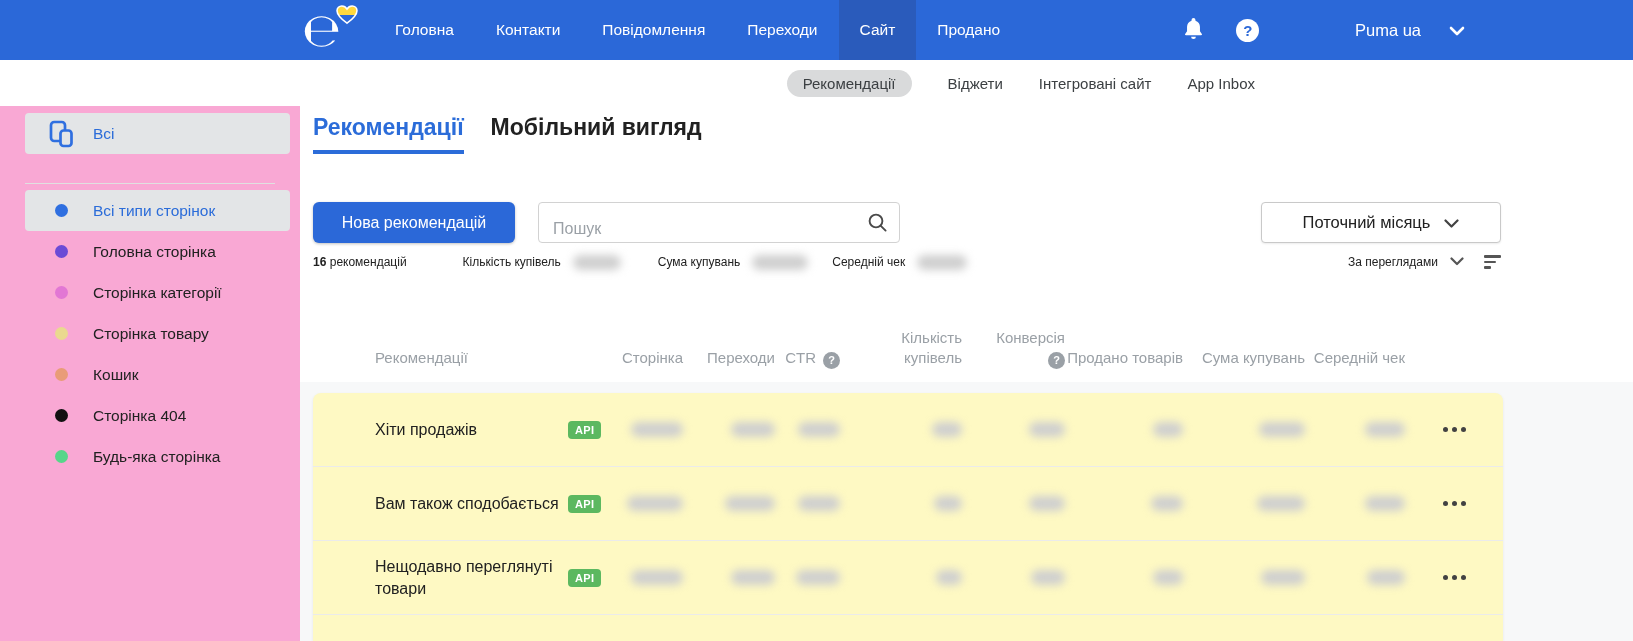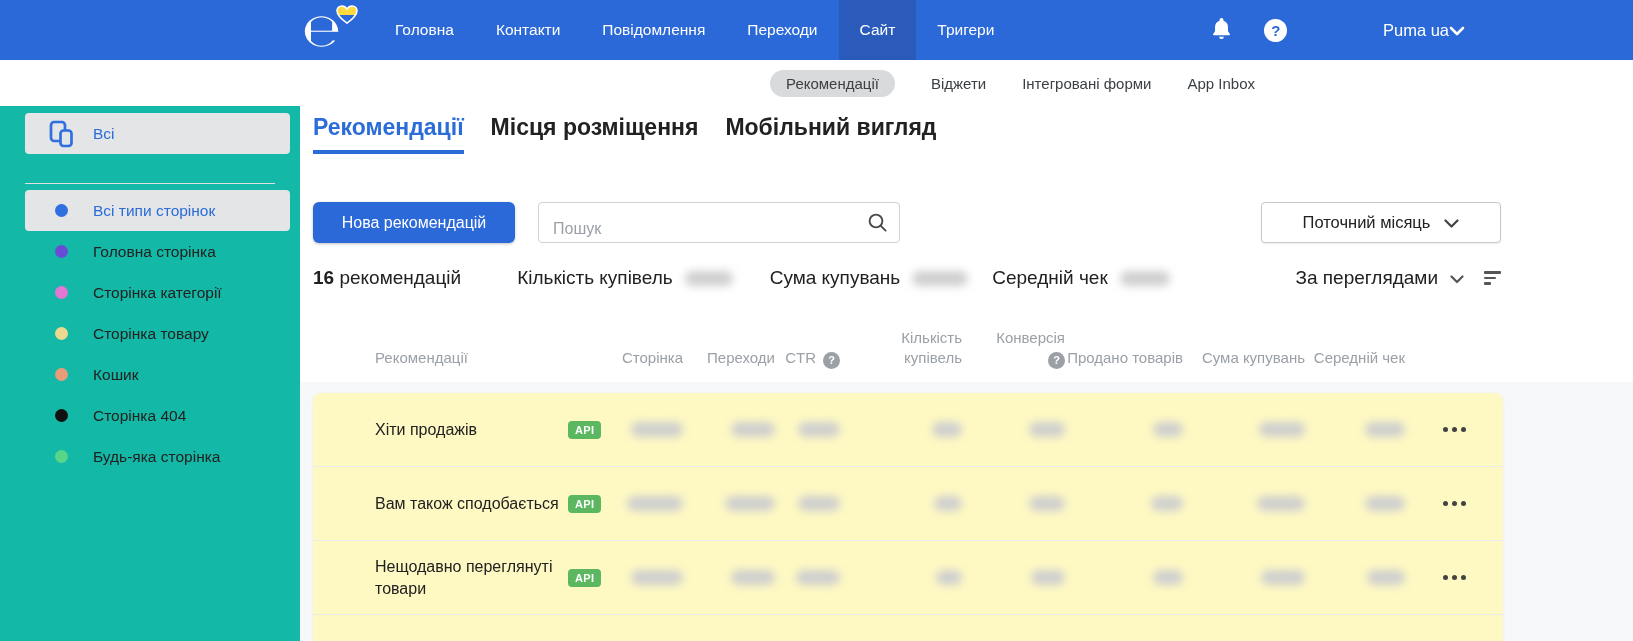--- a/index.html
+++ b/index.html
@@ -15,31 +15,31 @@
             font-size:46px; font-weight:bold; color:#fff; line-height:56px; }
   .logo-heart { position:absolute; left:38px; top:5px; }
   .nav-items { display:flex; align-items:stretch; height:60px; margin-left:14px; }
   .nav-item { display:flex; align-items:center; padding:0 21px; font-size:15.5px; cursor:pointer; }
   .nav-item.active { background:#2a5bbb; }
   .nav-right { margin-left:auto; display:flex; align-items:center; }
   .nav-icon-btn { width:34px; height:34px; display:flex; align-items:center; justify-content:center; cursor:pointer; }
   .nav-icon-btn + .nav-icon-btn { margin-left:20px; }
   .help-circle { width:23px; height:23px; border-radius:50%; background:#fff; color:#2b68d8;
                  font-size:15px; font-weight:bold; display:flex; align-items:center; justify-content:center; }
-  .account { display:flex; align-items:center; gap:0; margin-left:90px; margin-right:168px;
+  .account { display:flex; align-items:center; gap:28px; margin-left:90px; margin-right:168px;
              font-size:16.5px; cursor:pointer; }
 
   
   .subnav { position:absolute; top:60px; left:0; right:0; height:46px; background:#fff;
             display:flex; align-items:center; justify-content:flex-end; padding-right:378px; gap:36px; }
   .subnav-item { font-size:15px; color:#3c4043; cursor:pointer; white-space:nowrap; }
   .subnav-item.pill { background:#d9dadb; border-radius:15px; padding:5px 16px; }
 
   
-  .sidebar { position:absolute; top:106px; left:0; width:300px; bottom:0; background:#14b8a6; }
+  .sidebar { position:absolute; top:106px; left:0; width:300px; bottom:0; background:#f9a8d4; }
   .side-item { height:41px; margin:0 10px 0 25px; width:265px; border-radius:4px;
                display:flex; align-items:center; padding-left:21px; gap:17px; cursor:pointer; }
   .side-item .lbl { font-size:15.5px; color:#212121; }
   .side-item.selected { background:#e3e5e7; }
   .side-item.selected .lbl { color:#2b6cd9; }
   .icon-box { width:30px; display:flex; align-items:center; justify-content:center; }
   .side-divider { height:1px; background:#e0e0e0; margin:29px 25px 6px 25px; }
   .dot { width:13px; height:13px; border-radius:50%; }
 
   
@@ -56,22 +56,22 @@
   .search-wrap { position:absolute; left:225px; top:0; width:362px; height:41px; }
   .search-wrap input { width:100%; height:100%; border:1px solid #d2d2d2; border-radius:4px;
                        padding:12px 40px 0 14px; font-size:16px; color:#a21caf; font-family:inherit; outline:none; }
   .search-wrap input::placeholder { color:#9aa0a6; }
   .search-ico { position:absolute; right:12px; top:10px; cursor:pointer; }
   .period-btn { position:absolute; right:0; top:0; width:240px; height:41px; background:#fff;
                 border:1px solid #c9c9c9; border-radius:4px; display:flex; align-items:center;
                 justify-content:center; gap:14px; font-size:16.5px; color:#212121; cursor:pointer;
                 box-shadow:0 1px 2px rgba(0,0,0,.08); }
 
-  .stats { position:absolute; top:160px; left:13px; right:132px; height:24px;
-           display:flex; align-items:center; font-size:19px; color:#212121; }
+  .stats { position:absolute; top:144px; left:13px; right:132px; height:24px;
+           display:flex; align-items:center; font-size:12px; color:#212121; }
   .stat-count b { font-weight:bold; }
   .stat { display:flex; align-items:center; gap:12px; }
   .m1 { margin-left:56px; } .m2 { margin-left:37px; } .m3 { margin-left:24px; }
   .blob { height:15px; border-radius:8px; background:#cfcfcf; filter:blur(4px); }
   .stat .blob { width:48px; }
   .sort-ctl { margin-left:auto; display:flex; align-items:center; gap:12px; cursor:pointer; }
   .sort-bars { display:flex; flex-direction:column; gap:3px; margin-left:8px; }
   .sort-bars i { display:block; height:2.4px; background:#555; border-radius:1px; }
 
   
@@ -117,21 +117,21 @@
           <path d="M12 20 C4 14 1 9.5 1 6.2 1 3.2 3.4 1 6.3 1 8.6 1 10.8 2.3 12 4.4 13.2 2.3 15.4 1 17.7 1 20.6 1 23 3.2 23 6.2 23 9.5 20 14 12 20z" fill="url(#hg)" stroke="#fff" stroke-width="1.7"></path>
         </svg>
       </span>
     </div>
     <div class="nav-items">
       <div class="nav-item">Головна</div>
       <div class="nav-item">Контакти</div>
       <div class="nav-item">Повідомлення</div>
       <div class="nav-item">Переходи</div>
       <div class="nav-item active">Сайт</div>
-      <div class="nav-item">Тригери</div>
+      <div class="nav-item">Продано</div>
     </div>
     <div class="nav-right">
       <div class="nav-icon-btn">
         <span>
           <svg width="25" height="25" viewBox="0 0 24 24" fill="#fff">
             <path d="M12 2a1.9 1.9 0 0 1 1.9 1.9v.65A6.3 6.3 0 0 1 18.2 10.3v4.4l1.8 2.5a.85.85 0 0 1-.69 1.35H4.7A.85.85 0 0 1 4 17.2l1.8-2.5v-4.4a6.3 6.3 0 0 1 4.3-5.75V3.9A1.9 1.9 0 0 1 12 2z"></path>
             <path d="M9.7 19.8a2.3 2.3 0 0 0 4.6 0z"></path>
           </svg>
         </span>
       </div>
@@ -145,21 +145,21 @@
               <path d="M2 2 L8 8 L14 2" stroke="#fff" stroke-width="2.6" fill="none" stroke-linecap="round" stroke-linejoin="round"></path>
             </svg>
         </span>
       </div>
     </div>
   </div>
 
   <div class="subnav">
     <div class="subnav-item pill">Рекомендації</div>
     <div class="subnav-item">Віджети</div>
-    <div class="subnav-item">Інтегровані форми</div>
+    <div class="subnav-item">Інтегровані сайт</div>
     <div class="subnav-item">App Inbox</div>
   </div>
 
   <div class="sidebar">
     <div style="height:7px"></div>
     <div class="side-item selected">
       <span class="icon-box">
         <svg width="27" height="28" viewBox="0 0 27 28">
           <rect x="3" y="2" width="14" height="19" rx="3.2" stroke="#2f6fe0" stroke-width="2.7" fill="none"></rect>
           <rect x="12.5" y="10.5" width="11" height="15.5" rx="3" stroke="#2f6fe0" stroke-width="2.7" fill="#e3e5e7"></rect>
@@ -211,21 +211,20 @@
           <span class="dot" style="background-color: rgb(87, 214, 138);"></span>
         </span>
       <span class="lbl">Будь-яка сторінка</span>
     </div>
   </div>
 
   <div class="main">
 
     <div class="tabs">
       <div class="tab active">Рекомендації</div>
-      <div class="tab">Місця розміщення</div>
       <div class="tab">Мобільний вигляд</div>
     </div>
 
     <div class="controls">
       <button class="btn-primary">Нова рекомендацій</button>
       <div class="search-wrap">
         <input type="text" placeholder="Пошук" style="">
         <span class="search-ico">
           <svg width="21" height="21" viewBox="0 0 21 21">
             <circle cx="9" cy="9" r="6.4" stroke="#4a4a4a" stroke-width="1.9" fill="none"></circle>

